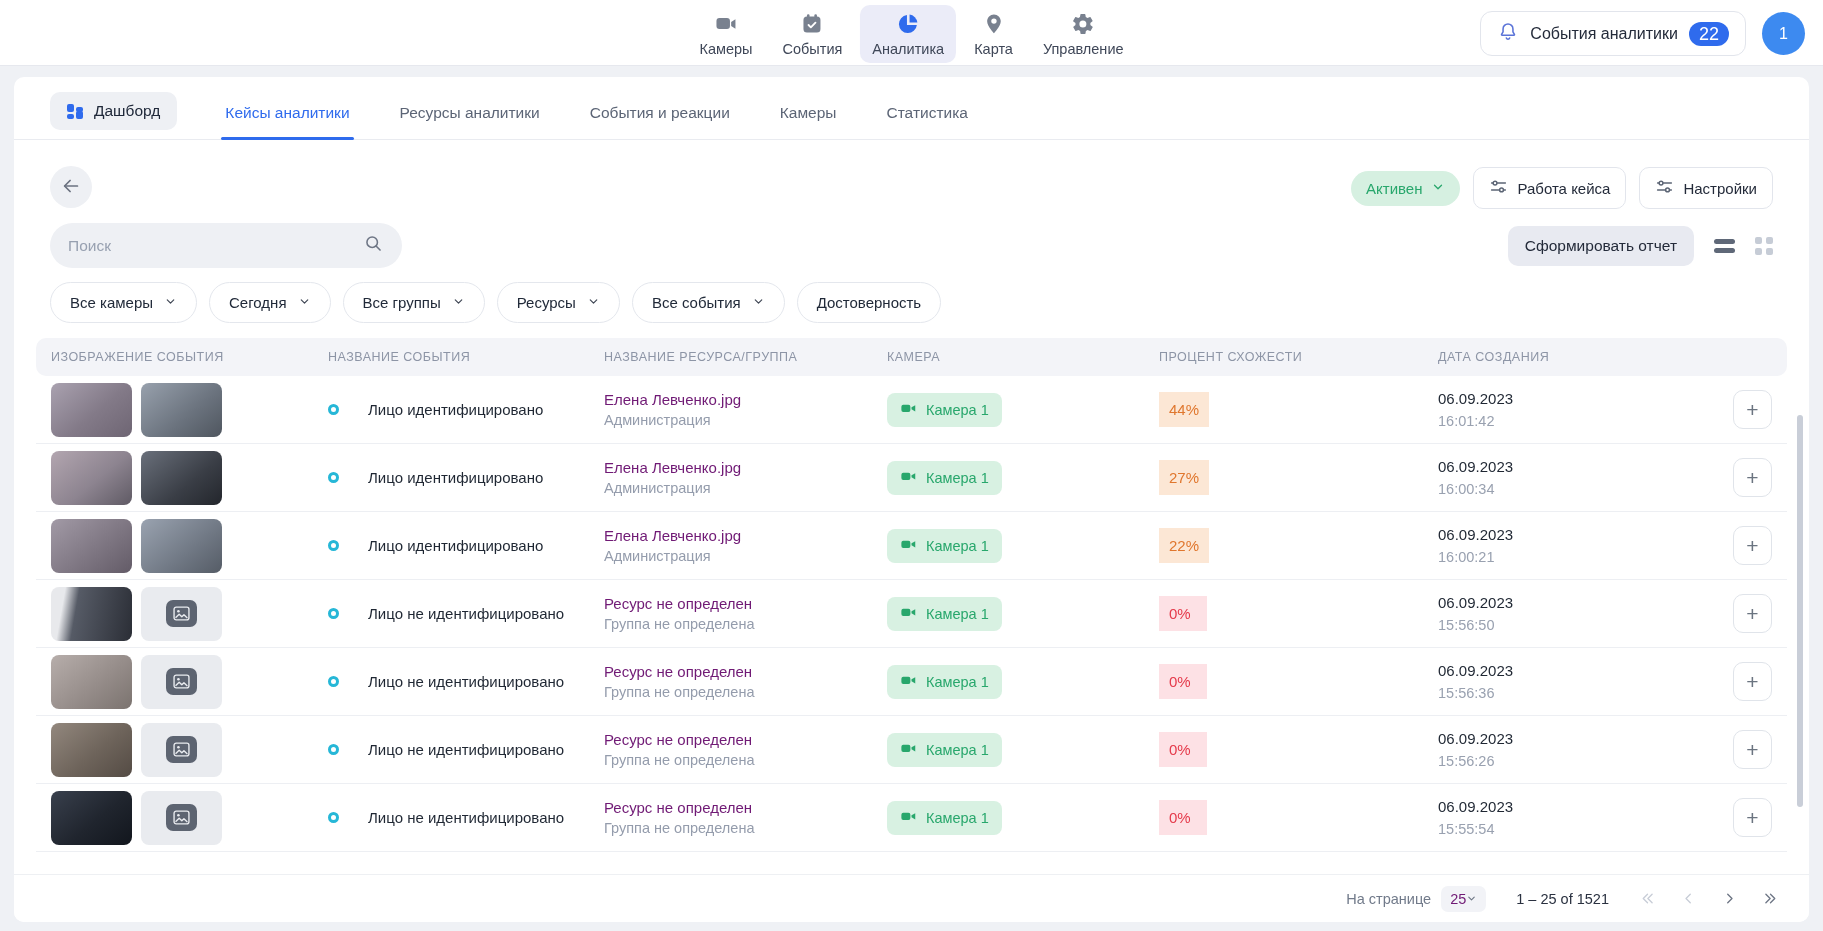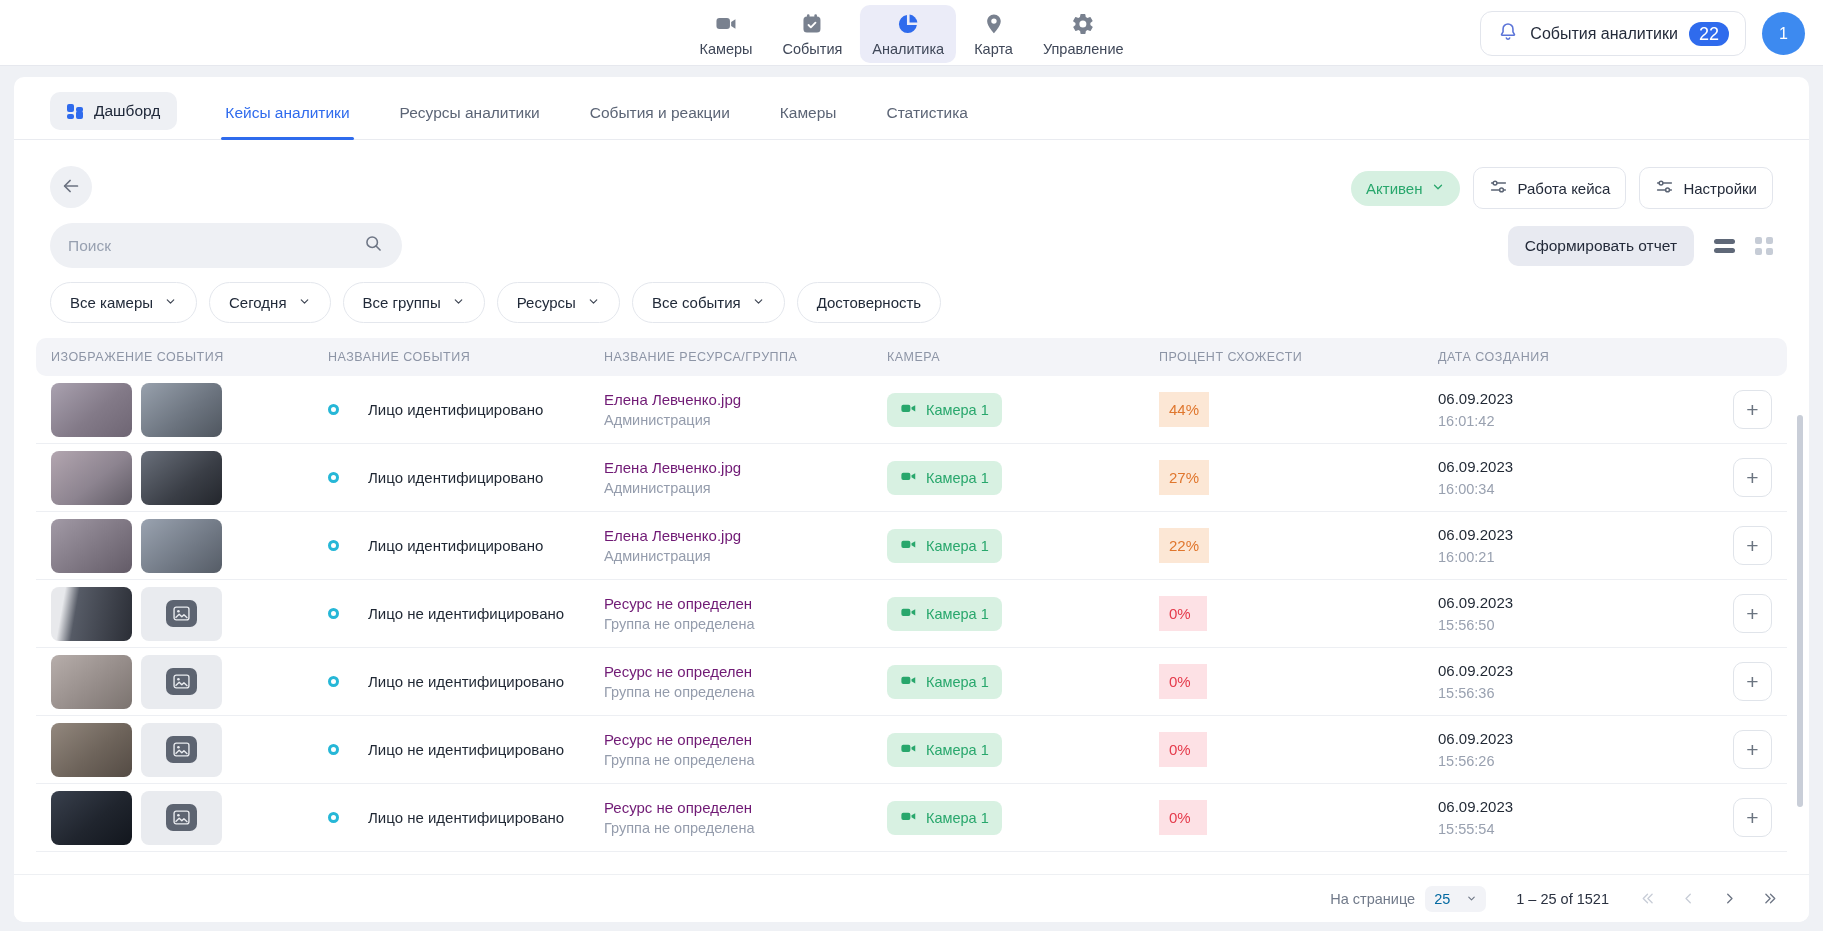--- a/index.html
+++ b/index.html
@@ -171,22 +171,22 @@
     background: #c9ced8; border-radius: 3px; cursor: grab;
   }
   
   .foot {
     height: 48px; border-top: 1px solid #eef0f3; background: #fff;
     display: flex; align-items: center; justify-content: flex-end;
     gap: 30px; padding: 0 30px; flex: none;
   }
   .perpage { display: flex; align-items: center; gap: 10px; font-size: 14.5px; color: #717a8a; }
   .perpage-val {
-    display: flex; align-items: center; gap: 16px; background: #f2f3f7;
-    border-radius: 7px; padding: 5px 9px; color: #0369a1; cursor: pointer;
+    display: flex; align-items: center; gap: 0; background: #f2f3f7;
+    border-radius: 7px; padding: 5px 9px; color: #701a75; cursor: pointer;
   }
   .range-label { font-size: 14.5px; color: #2a3140; }
   .pager { display: flex; align-items: center; gap: 24px; }
   .pg { cursor: pointer; display: flex; }
   .pg svg { width: 17px; height: 17px; }
 </style>
 </head>
 <body>
 
 <header class="topbar">

